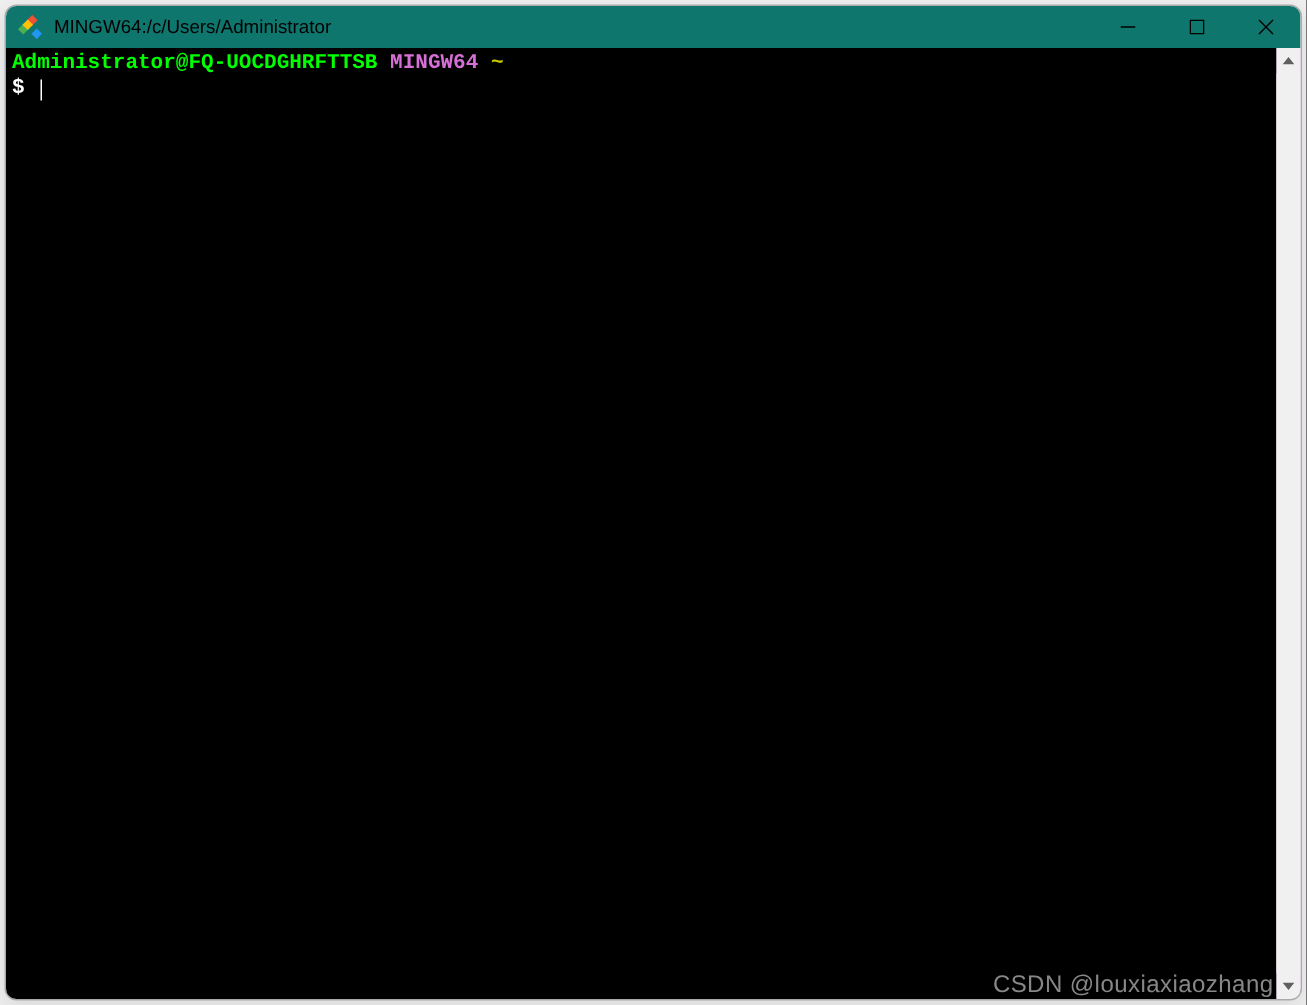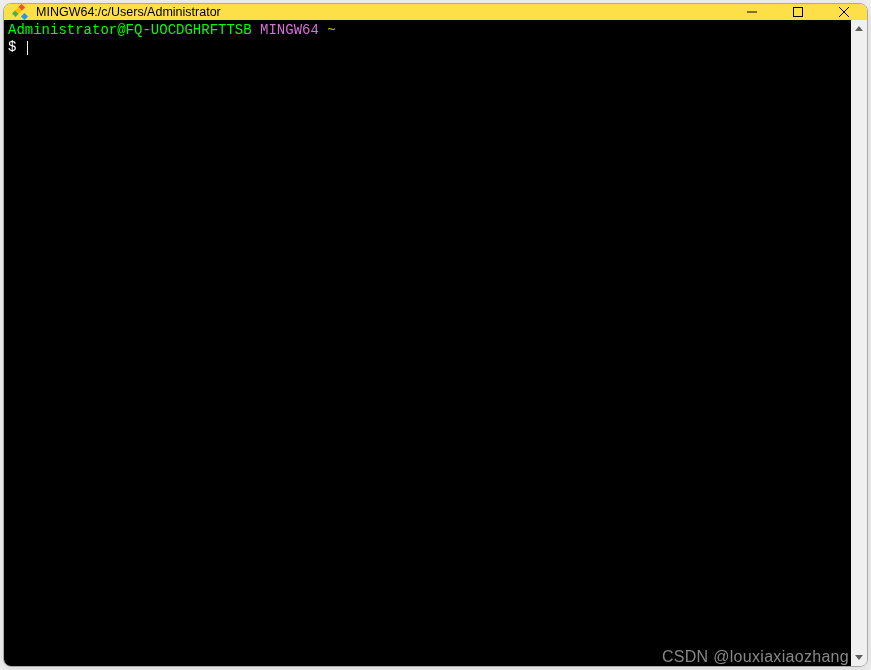--- a/index.html
+++ b/index.html
@@ -23,22 +23,22 @@
       background: #ffffff;
       border: 1px solid #aaaaaa;
       border-radius: 8px;
       overflow: hidden;
       display: flex;
       flex-direction: column;
       box-shadow: 0 4px 16px rgba(0,0,0,0.1);
       position: relative;
     }
     .titlebar {
-      height: 16px;
-      background: #fde047;
+      height: 28px;
+      background: #0f766e;
       display: flex;
       align-items: center;
       padding-left: 8px;
       flex-shrink: 0;
     }
     .app-icon {
       width: 16px;
       height: 16px;
       margin-right: 8px;
       display: flex;
@@ -61,20 +61,21 @@
       align-items: center;
       justify-content: center;
       color: #000000;
       cursor: pointer;
     }
     .terminal-area {
       flex: 1;
       display: flex;
       background: #f0abfc;
       position: relative;
+      font-weight: bold;
     }
     .terminal {
       flex: 1;
       background: #000000;
       padding: 2px 4px;
       font-family: "Consolas", "Courier New", monospace;
       font-size: 14px;
       line-height: 1.2;
       white-space: pre;
       overflow: hidden;

